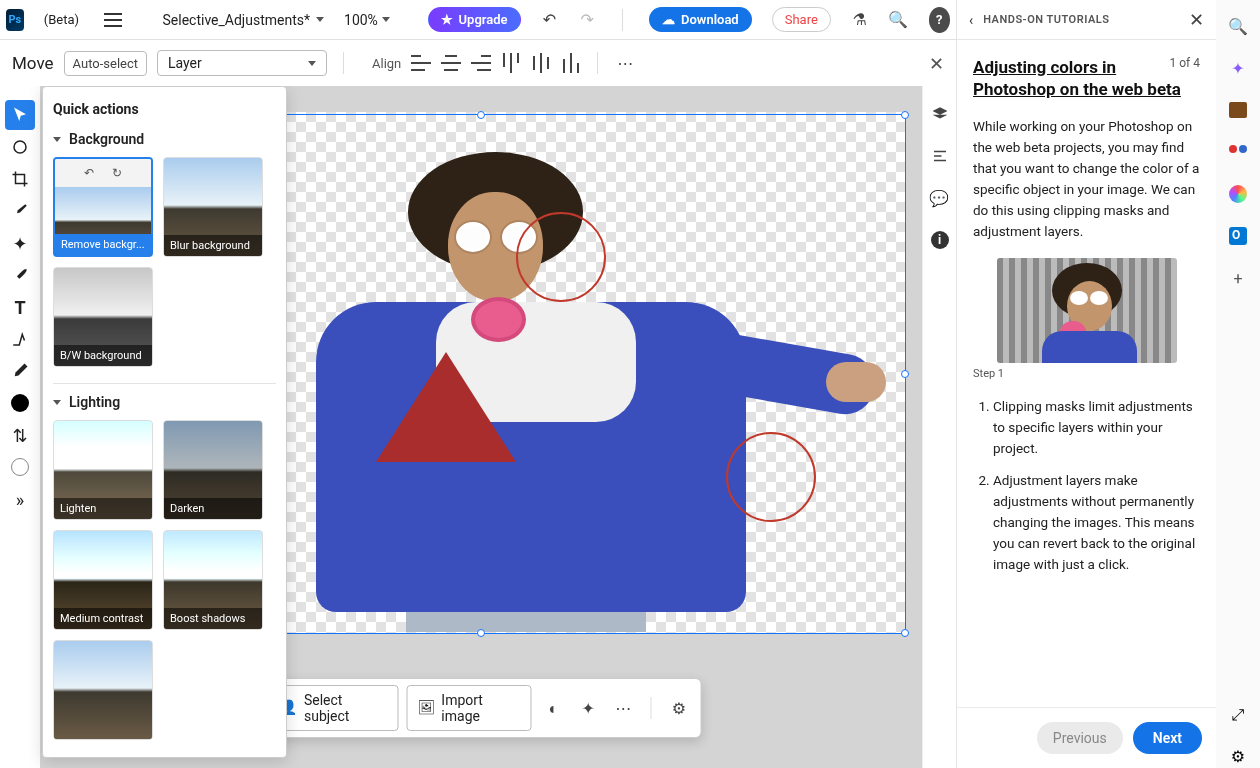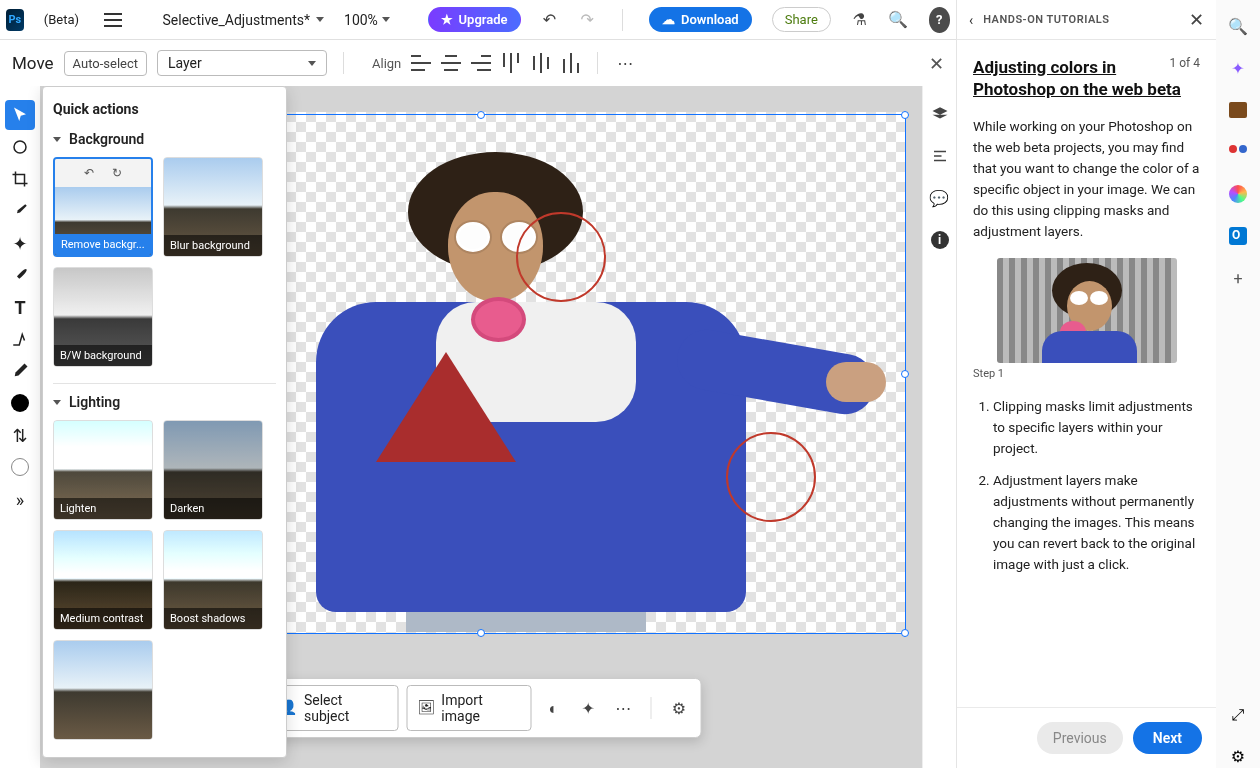--- a/index.html
+++ b/index.html
@@ -11,21 +11,21 @@
 .beta { font-size:13px;color:#222; }
 .ham { width:24px;height:24px;display:flex;flex-direction:column;justify-content:center;gap:4px;cursor:pointer;margin-left:4px;}
 .ham span{height:2px;background:#333;width:18px;margin:0 auto;}
 .topbar .spacer{flex:1;}
 .doc-title { font-size:14px;color:#222;display:flex;align-items:center;gap:6px;}
 .zoom { font-size:14px;color:#222;display:flex;align-items:center;gap:4px;}
 .chev{width:0;height:0;border-left:4px solid transparent;border-right:4px solid transparent;border-top:5px solid #555;}
 .btn { display:flex;align-items:center;gap:6px;padding:4px 12px;border-radius:14px;font-size:13px;cursor:pointer;border:1px solid transparent;}
 .btn-upgrade{background:linear-gradient(90deg,#7a3cff,#4b6cff);color:#fff;font-weight:600;margin-left:18px;}
 .btn-download{background:#1473e6;color:#fff;font-weight:600;}
-.btn-share{background:#fff;border:1px solid #ccc;color:#4d7c0f;}
+.btn-share{background:#fff;border:1px solid #ccc;color:#ef4444;}
 .btn-help{background:#4b4b4b;color:#fff;border-radius:50%;width:26px;height:26px;padding:0;justify-content:center;font-weight:700;}
 .tic{width:22px;height:22px;display:flex;align-items:center;justify-content:center;color:#444;cursor:pointer;font-size:16px;}
 .sep{width:1px;height:22px;background:#ddd;margin:0 6px;}
 .toolbar2 { height: 46px; display:flex;align-items:center;padding:0 12px;gap:10px;background:#fff;position:relative;z-index:30;}
 .tool-name{font-size:17px;color:#222;}
 .auto-select{font-size:13px;color:#444;border:1px solid #bbb;border-radius:4px;padding:4px 8px;}
 .layer-select{display:flex;align-items:center;justify-content:space-between;border:1px solid #bbb;border-radius:4px;padding:4px 10px;font-size:14px;color:#222;width:170px;}
 .alab{font-size:13px;color:#555;margin-left:12px;}
 .align-icn{width:20px;height:16px;display:flex;flex-direction:column;justify-content:space-between;cursor:pointer;}
 .align-icn span{height:2px;background:#444;}

